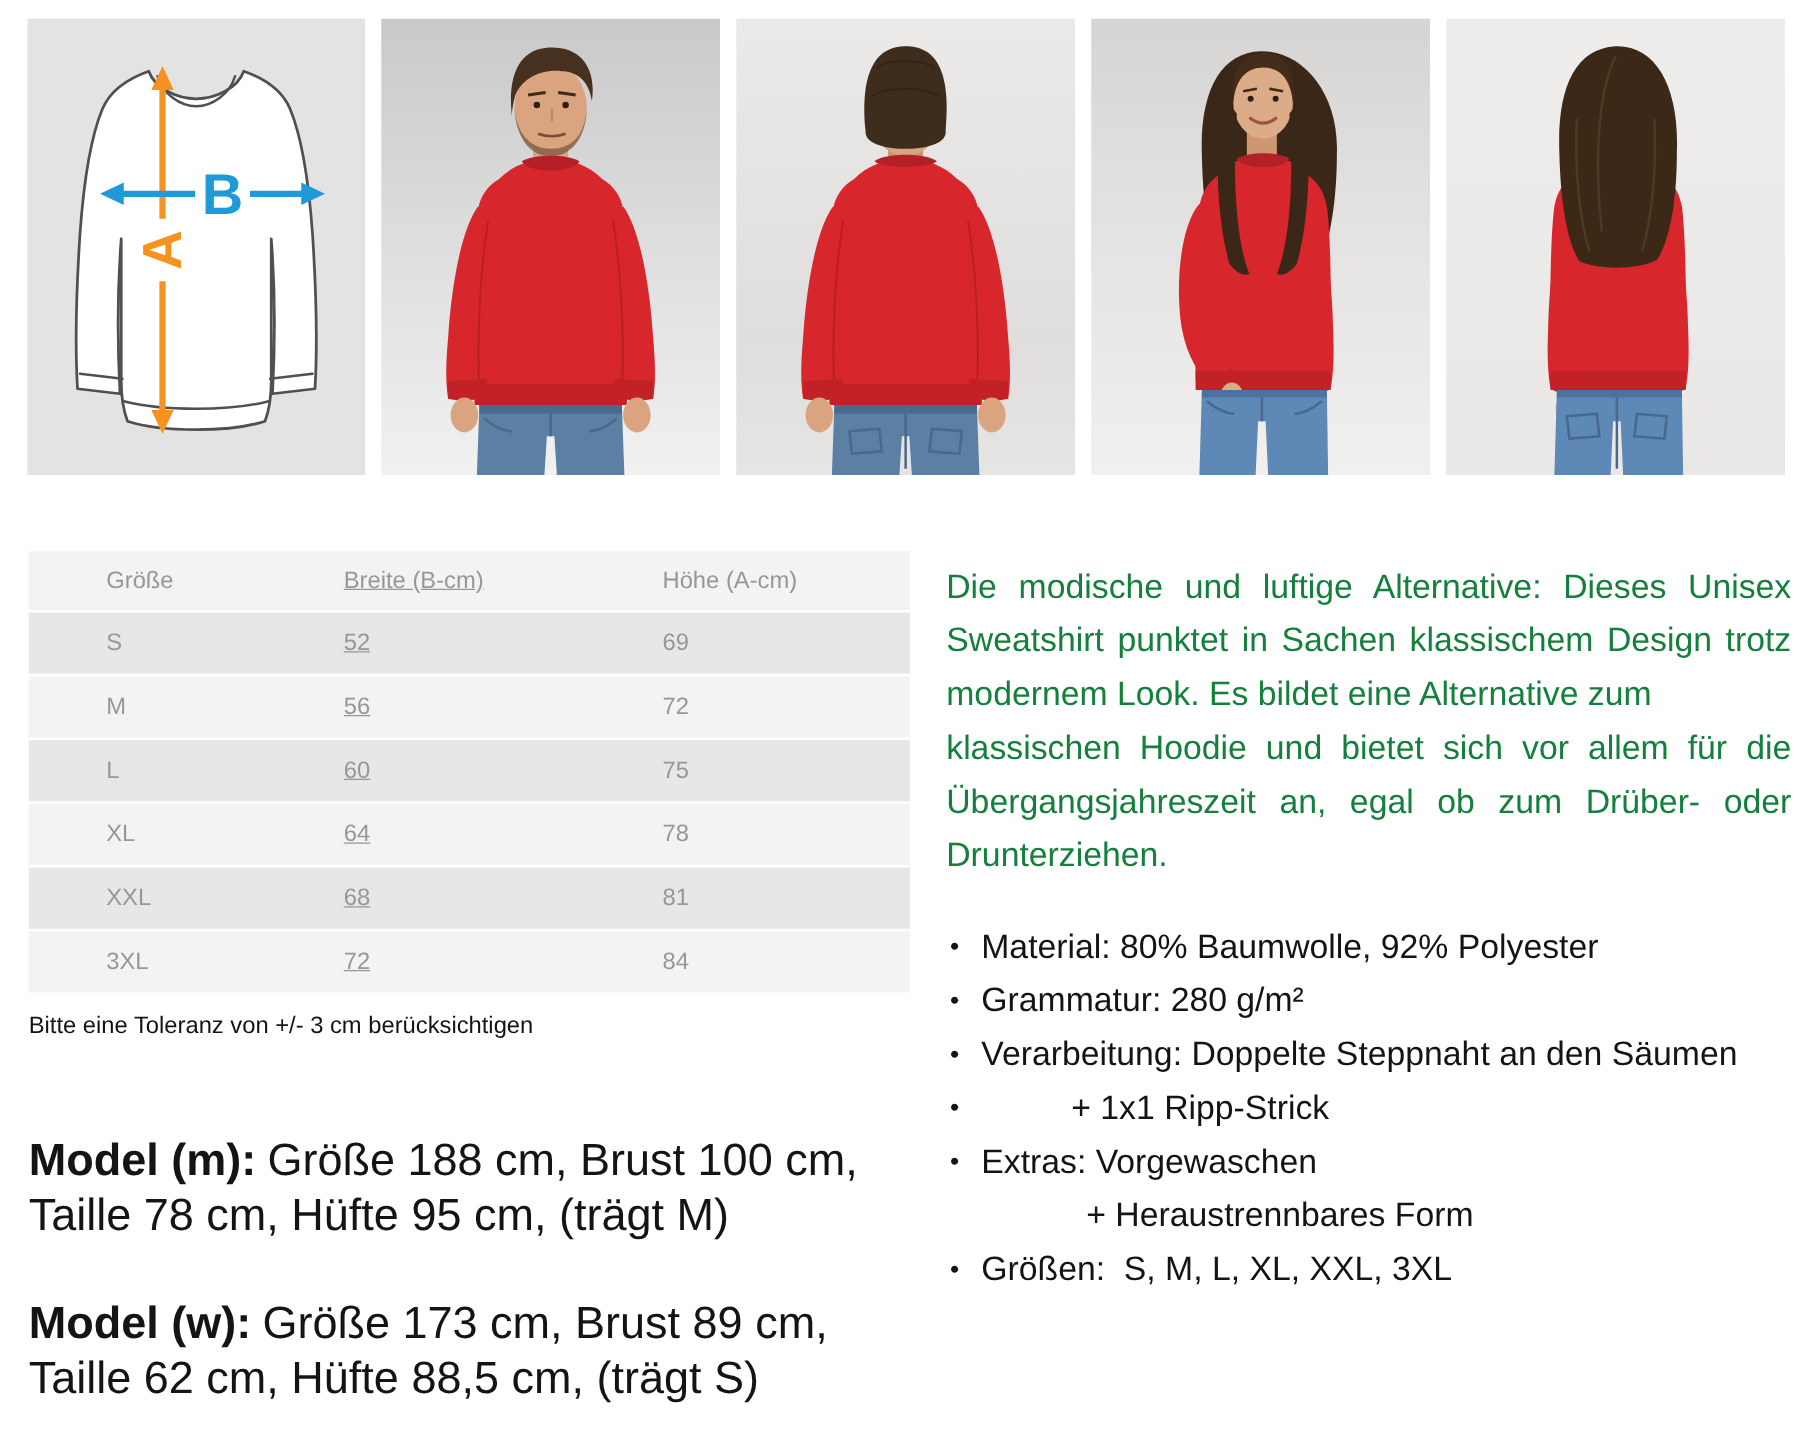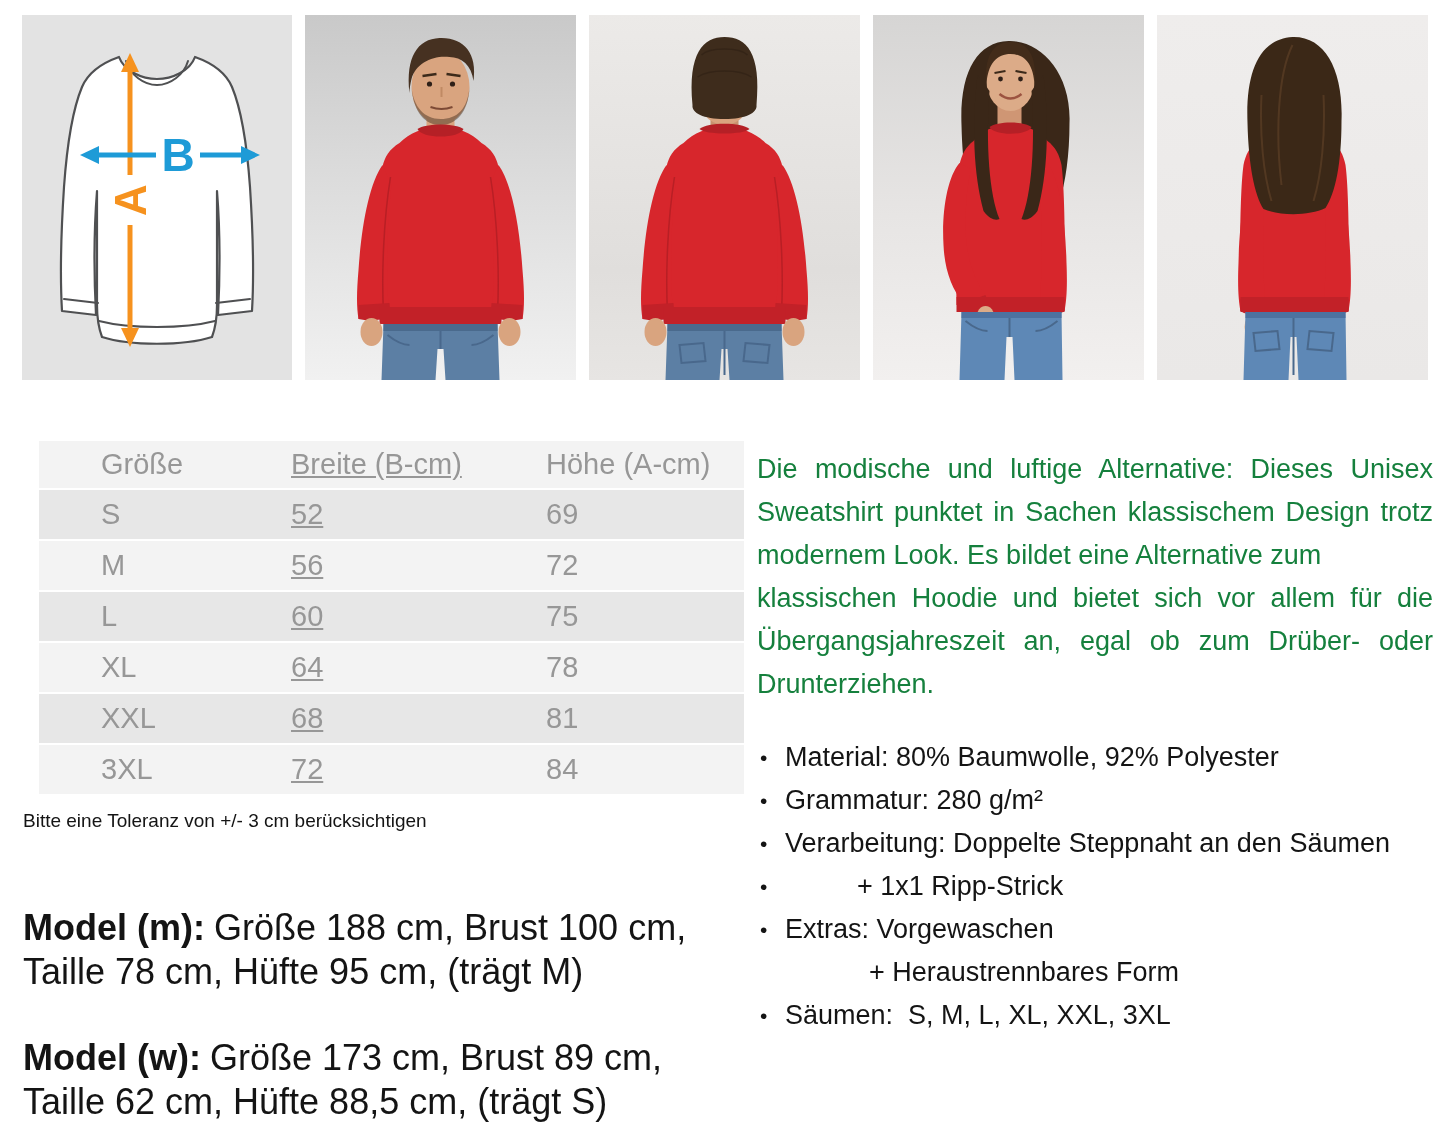--- a/index.html
+++ b/index.html
@@ -28,22 +28,22 @@
   .outline-ln{fill:none;stroke:#4f5052;stroke-width:2;stroke-linecap:round;}
   .arrow-o{stroke:var(--arrow-orange,#f6921e);stroke-width:5;}
   .arrow-o-h{fill:var(--arrow-orange,#f6921e);}
   .arrow-b{stroke:var(--arrow-blue,#1e9bd7);stroke-width:5;}
   .arrow-b-h{fill:var(--arrow-blue,#1e9bd7);}
   text.dim-label{font-family:"Liberation Sans",sans-serif;font-weight:bold;}
   text.lab-a{fill:var(--arrow-orange,#f6921e);font-size:44px;}
   text.lab-b{fill:var(--arrow-blue,#1e9bd7);font-size:46px;}
 
   
-  .size-table{position:absolute;left:39px;top:441px;width:705px;
-              font-size:29px;color:var(--table-text,#979797);}
+  .size-table{position:absolute;left:23px;top:441px;width:705px;
+              font-size:19px;color:var(--table-text,#979797);}
   .trow{display:flex;align-items:center;height:49px;margin-top:2px;background:var(--table-row-light,#f3f3f3);}
   .trow.head{height:47px;margin-top:0;}
   .trow.dark{background:var(--table-row-dark,#e7e7e7);}
   .c1{width:232px;padding-left:62px;box-sizing:border-box;}
   .c2{width:258px;padding-left:20px;box-sizing:border-box;text-decoration:underline;}
   .c3{width:215px;padding-left:17px;box-sizing:border-box;}
 
   .tolerance{position:absolute;left:23px;top:810px;width:700px;font-size:19px;color:#141414;}
 
   .model-block{position:absolute;left:23px;width:700px;font-size:36px;line-height:44px;color:#141414;}
@@ -266,18 +266,18 @@
         <span class="dot">•</span>
         <div class="sub">+ 1x1 Ripp-Strick</div>
       </li>
       <li>
         <span class="dot">•</span>
         <span class="bullet-text">Extras: Vorgewaschen</span>
         <div class="sub-b">+ Heraustrennbares Form</div>
       </li>
       <li>
         <span class="dot">•</span>
-        <span class="bullet-text">Säumen:  S, M, L, XL, XXL, 3XL</span>
+        <span class="bullet-text">Größen:  S, M, L, XL, XXL, 3XL</span>
       </li>
     </ul>
   </div>
 
 </div>
 
 </body></html>

